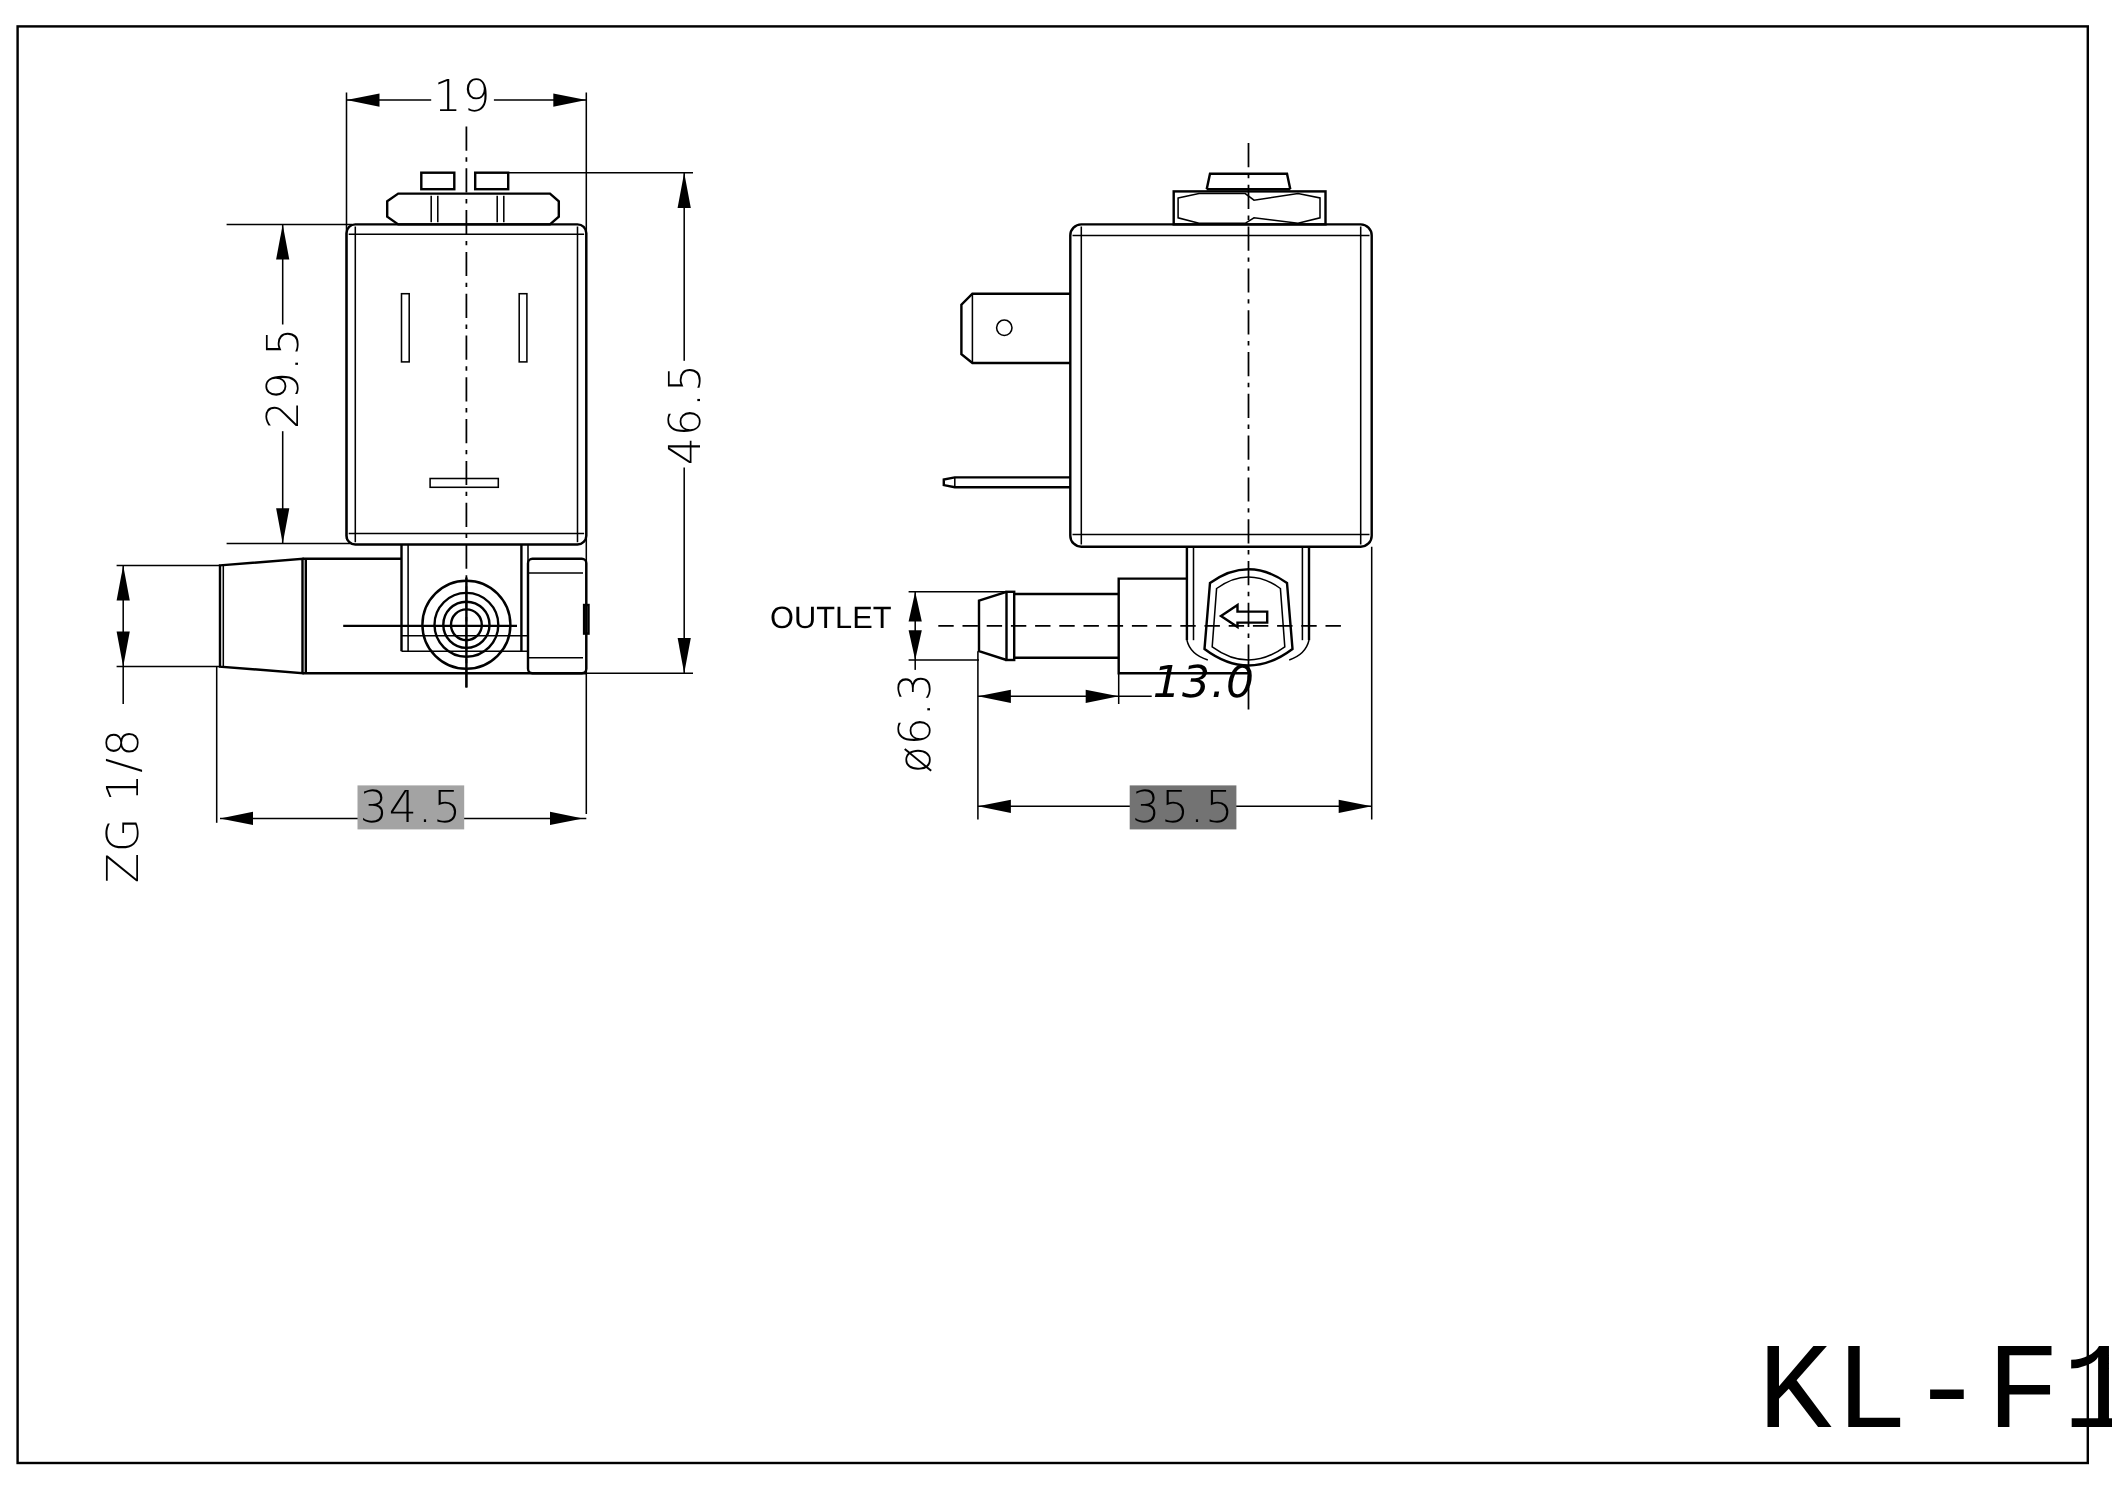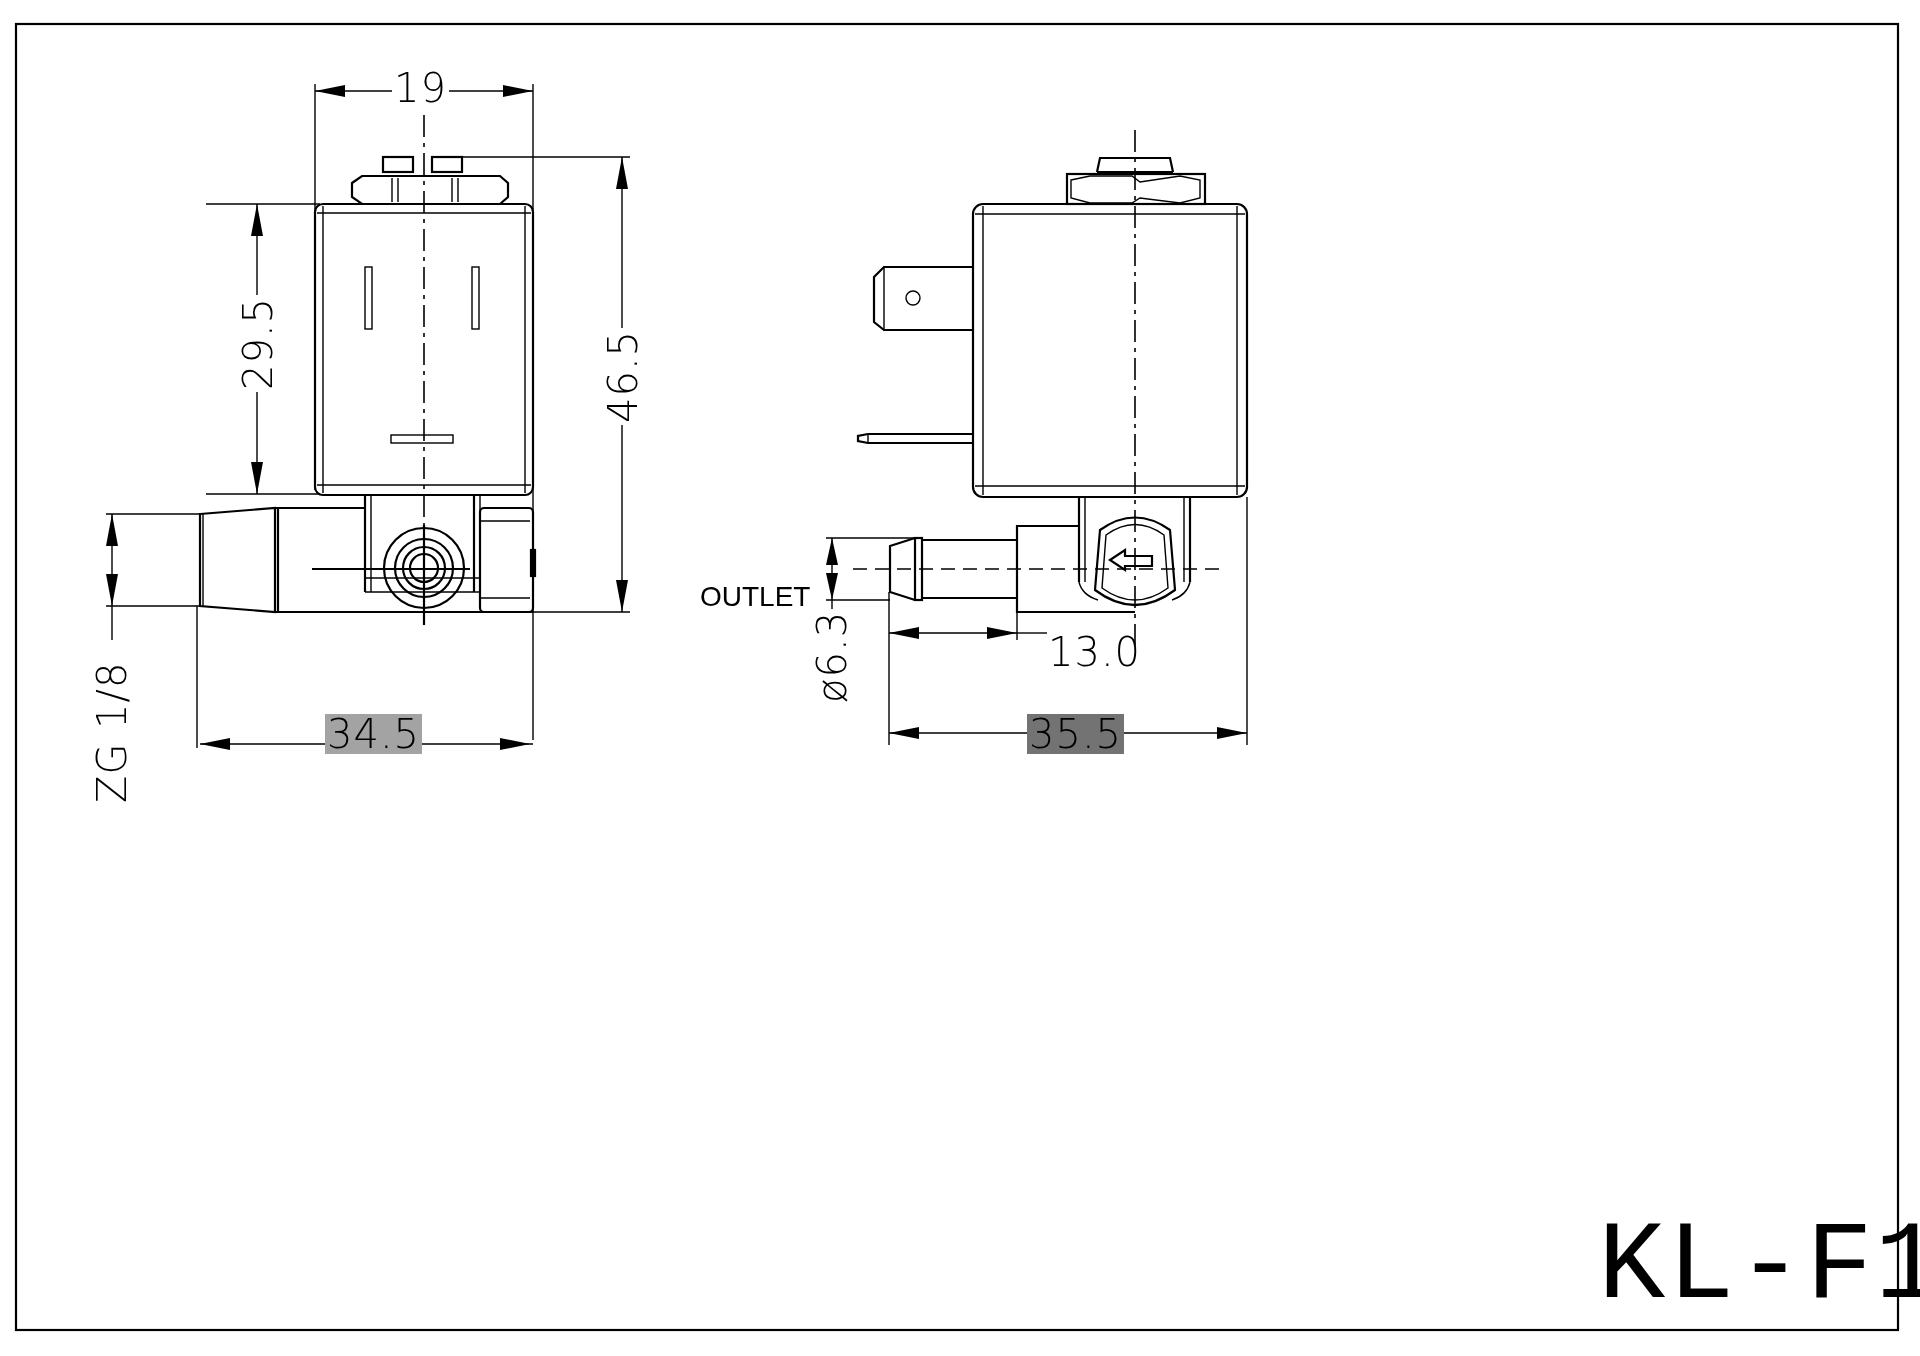--- a/index.html
+++ b/index.html
@@ -6,21 +6,21 @@
   body { width: 1920px; height: 1356px; position: relative; overflow: hidden; }
   svg { position: absolute; left: 0; top: 0; }
   .ln { stroke: #000; fill: none; stroke-width: 2.2; }
   .thin { stroke: #000; fill: none; stroke-width: 1.4; }
   .center { stroke: #000; fill: none; stroke-width: 1.6; stroke-dasharray: 22 6 4 6; }
   .dash { stroke: #000; fill: none; stroke-width: 1.6; stroke-dasharray: 14 8; }
   .arrow { fill: #000; stroke: none; }
   .label { position: absolute; font-family: "Liberation Sans", sans-serif; color: #000; margin: 0; line-height: 1; white-space: nowrap; }
   .dimlbl { font-family: "DejaVu Sans", sans-serif; font-size: 40px; font-weight: 300; letter-spacing: 1px; }
   .title { font-family: Liberation Mono, monospace; font-size: 112px; letter-spacing: 2px; }
-  .outlet { font-family: "Liberation Sans", sans-serif; font-size: 28px; margin-top: 35px; }
+  .outlet { font-family: "Liberation Sans", sans-serif; font-size: 28px; }
   .rot { transform-origin: left top; transform: rotate(-90deg); }
 </style>
 </head>
 <body>
 
 <svg width="1920" height="1356" viewBox="0 0 1920 1356">
 
   <rect x="16" y="24" width="1882" height="1306" class="ln" stroke-width="2.6"></rect>
 
   <g>
@@ -175,17 +175,17 @@
 <div class="label dimlbl rot" style="left:603px; top:425px; background:#fff; padding:0 2px;">46.5</div>
 
 <div class="label dimlbl rot" style="left:92px; top:805px; background:#fff; padding:0 2px;">ZG 1/8</div>
 
 <div class="label dimlbl" style="left:325px; top:714px; background:#a3a3a3; padding:0 2px;">34.5</div>
 
 <div class="label outlet" style="left:700px; top:548px;">OUTLET</div>
 
 <div class="label dimlbl rot" style="left:812px; top:705px; background:#fff; padding:0 2px;">ø6.3</div>
 
-<div class="label dimlbl" style="left:1048px; top:632px;">13.0</div>
+<div class="label dimlbl" style="left:1048px; top:601px;font-style:italic;">13.0</div>
 
 <div class="label dimlbl" style="left:1027px; top:714px; background:#737373; padding:0 2px;">35.5</div>
 
 <div class="label title" style="left:1598px; top:1212px;">KL-F1</div>
 
 </body></html>

